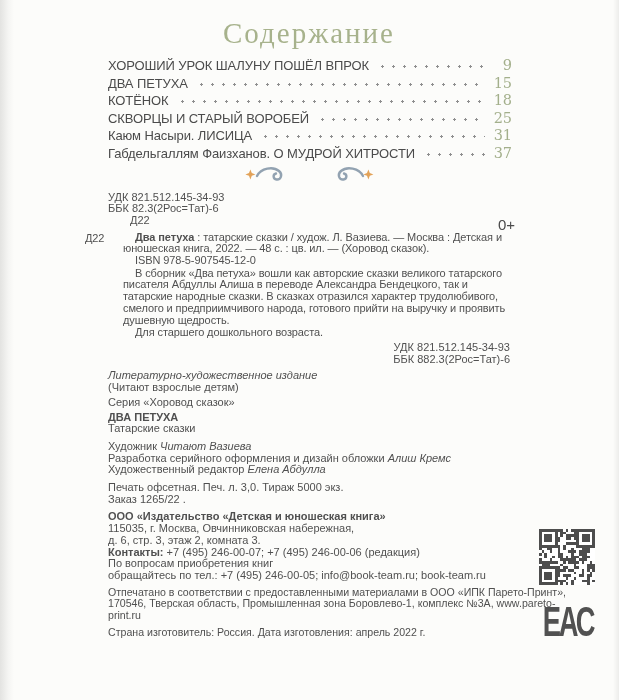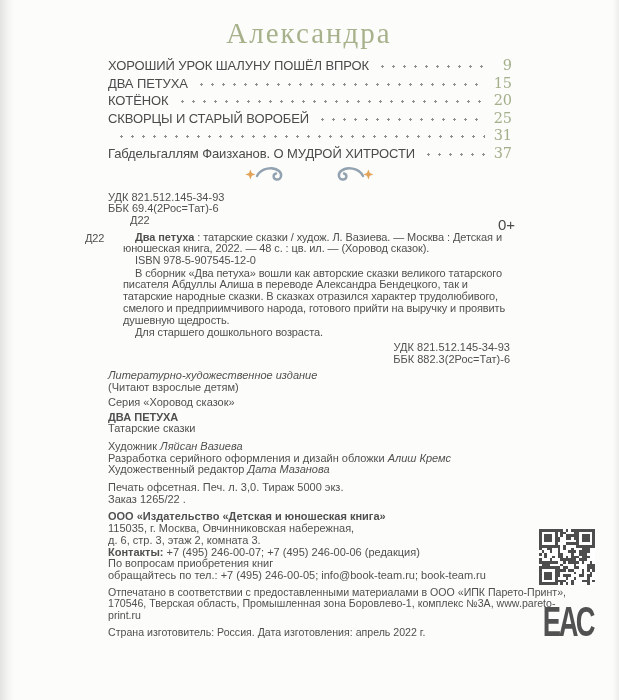--- a/index.html
+++ b/index.html
@@ -78,44 +78,45 @@
     font-family:"Liberation Sans",sans-serif;font-weight:bold;font-size:38px;color:#515151;
     transform:scale(0.72,1.12);letter-spacing:-3px;
   }
 </style>
 </head>
 <body>
 
 <div class="page">
   <div class="content">
 
-    <h1 class="title">Александра</h1>
+    <h1 class="title">Содержание</h1>
 
     <div class="toc">
       <div class="toc-row">
         <span class="toc-label">ХОРОШИЙ УРОК ШАЛУНУ ПОШЁЛ ВПРОК</span>
         <span class="toc-leader"></span>
         <span class="toc-page">9</span>
       </div>
       <div class="toc-row">
         <span class="toc-label">ДВА ПЕТУХА</span>
         <span class="toc-leader"></span>
         <span class="toc-page">15</span>
       </div>
       <div class="toc-row">
         <span class="toc-label">КОТЁНОК</span>
         <span class="toc-leader"></span>
-        <span class="toc-page">20</span>
+        <span class="toc-page">18</span>
       </div>
       <div class="toc-row">
         <span class="toc-label">СКВОРЦЫ И СТАРЫЙ ВОРОБЕЙ</span>
         <span class="toc-leader"></span>
         <span class="toc-page">25</span>
       </div>
       <div class="toc-row">
+        <span class="toc-label">Каюм Насыри. ЛИСИЦА</span>
         <span class="toc-leader"></span>
         <span class="toc-page">31</span>
       </div>
       <div class="toc-row">
         <span class="toc-label">Габдельгаллям Фаизханов. О МУДРОЙ ХИТРОСТИ</span>
         <span class="toc-leader"></span>
         <span class="toc-page">37</span>
       </div>
     </div>
 
@@ -129,21 +130,21 @@
           <path d="M14,10 l1.4,-3.6 1.4,3.6 3.6,1.4 -3.6,1.4 -1.4,3.6 -1.4,-3.6 -3.6,-1.4 Z" transform="translate(0,-2)"></path>
           <path d="M132,10 l1.4,-3.6 1.4,3.6 3.6,1.4 -3.6,1.4 -1.4,3.6 -1.4,-3.6 -3.6,-1.4 Z" transform="translate(0,-2)"></path>
         </g>
       </svg>
     </div>
 
     <div class="imprint">
 
       <div class="codes-top">
         <div>УДК 821.512.145-34-93</div>
-        <div>ББК 69.4(2Рос=Тат)-6</div>
+        <div>ББК 82.3(2Рос=Тат)-6</div>
         <div class="d22-ind">Д22</div>
       </div>
 
       <div class="catalog">
         <span class="margin-label">Д22</span>
         <p class="bib"><b>Два петуха</b><span> : татарские сказки / худож. Л. Вазиева. — Москва : Детская и юношеская книга, 2022. — 48 с. : цв. ил.  — (Хоровод сказок).</span></p>
         <div class="isbn-line">ISBN 978-5-907545-12-0</div>
         <p class="ann">В сборник «Два петуха» вошли как авторские сказки великого татарского писателя Абдуллы Алиша в переводе Александра Бендецкого, так и татарские народные сказки. В сказках отразился характер трудолюбивого, смелого и предприимчивого народа, готового прийти на выручку и проявить душевную щедрость.</p>
         <p class="ann">Для старшего дошкольного возраста.</p>
       </div>
@@ -157,23 +158,23 @@
         <div class="italic">Литературно-художественное издание</div>
         <div>(Читают взрослые детям)</div>
       </div>
       <div class="series-line">Серия «Хоровод сказок»</div>
       <div class="book-title-block">
         <div class="book-title">ДВА ПЕТУХА</div>
         <div>Татарские сказки</div>
       </div>
 
       <div class="credits">
-        <div><span>Художник </span><i>Ляйсан Вазиева</i></div>
+        <div><span>Художник </span><i>Читают Вазиева</i></div>
         <div><span>Разработка серийного оформления и дизайн обложки </span><i>Алиш Кремс</i></div>
-        <div><span>Художественный редактор </span><i>Дата Мазанова</i></div>
+        <div><span>Художественный редактор </span><i>Елена Абдулла</i></div>
       </div>
 
       <div class="print-info">
         <div>Печать офсетная. Печ. л. 3,0. Тираж 5000 экз.</div>
         <div>Заказ 1265/22 .</div>
       </div>
 
       <div class="publisher">
         <div class="pub-name">ООО «Издательство «Детская и юношеская книга»</div>
         <div>115035, г. Москва, Овчинниковская набережная,</div>

